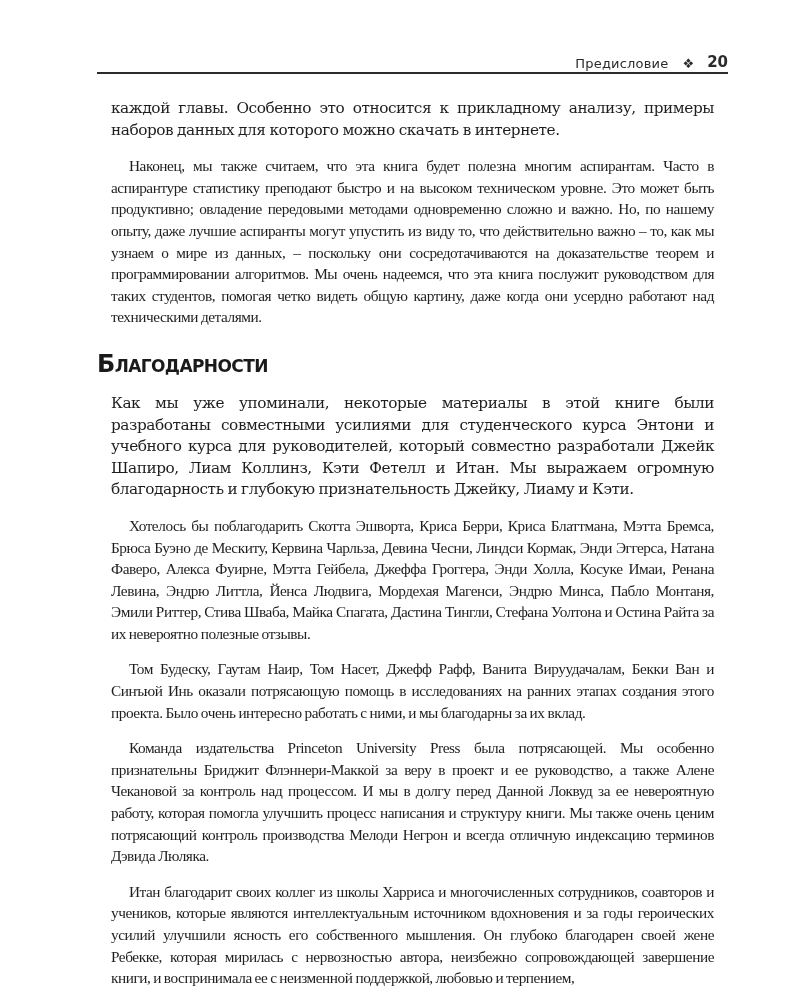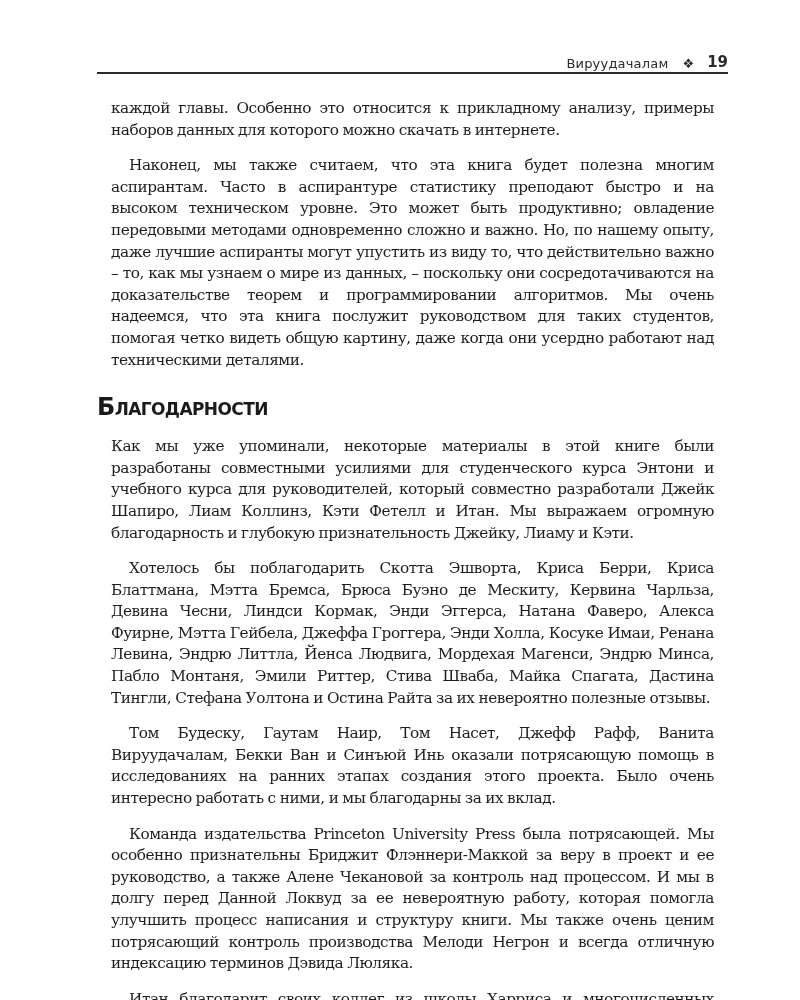--- a/index.html
+++ b/index.html
@@ -14,35 +14,35 @@
     }
     .rh-title { font-size: 13px; letter-spacing: 0.2px; margin-right: 14px; }
     .rh-orn { font-size: 13px; margin-right: 13px; }
     .rh-num { font-size: 15px; font-weight: bold; }
     .body {
       position: absolute; left: 0; top: 84px; width: 631px;
       font-family: "DejaVu Serif", serif; font-size: 15.3px; line-height: 21.6px;
       color: #1e1e1e; letter-spacing: -0.45px; word-spacing: -0.5px;
     }
     .body p { margin: 14px; text-align: justify; text-align-last: left; }
-    .body p.indent { text-indent: 18px; }
+    .body p.indent { text-indent: 18px; font-family: Liberation Serif, serif; }
     .section-title {
       font-family: "DejaVu Sans", sans-serif; font-weight: bold; color: #1a1a1a;
       font-size: 24px; letter-spacing: -0.6px; margin: 21px 0 0 0; line-height: 30px;
       font-variant: small-caps;
     }
   </style>
 </head>
 <body>
 
 <div class="page">
   <div class="running-head">
-    <span class="rh-title">Вируудачалам</span>
+    <span class="rh-title">Предисловие</span>
     <span class="rh-orn">❖</span>
-    <span class="rh-num">19</span>
+    <span class="rh-num">20</span>
   </div>
 
   <div class="body">
     <p>каждой главы. Особенно это относится к прикладному анализу, примеры наборов данных для которого можно скачать в интернете.</p>
     <p class="indent">Наконец, мы также считаем, что эта книга будет полезна многим аспирантам. Часто в аспирантуре статистику преподают быстро и на высоком техническом уровне. Это может быть продуктивно; овладение передовыми методами одновременно сложно и важно. Но, по нашему опыту, даже лучшие аспиранты могут упустить из виду то, что действительно важно – то, как мы узнаем о мире из данных, – поскольку они сосредотачиваются на доказательстве теорем и программировании алгоритмов. Мы очень надеемся, что эта книга послужит руководством для таких студентов, помогая четко видеть общую картину, даже когда они усердно работают над техническими деталями.</p>
 
     <div class="section-title">Благодарности</div>
 
     <p>Как мы уже упоминали, некоторые материалы в этой книге были разработаны совместными усилиями для студенческого курса Энтони и учебного курса для руководителей, который совместно разработали Джейк Шапиро, Лиам Коллинз, Кэти Фетелл и Итан. Мы выражаем огромную благодарность и глубокую признательность Джейку, Лиаму и Кэти.</p>
     <p class="indent">Хотелось бы поблагодарить Скотта Эшворта, Криса Берри, Криса Блаттмана, Мэтта Бремса, Брюса Буэно де Мескиту, Кервина Чарльза, Девина Чесни, Линдси Кормак, Энди Эггерса, Натана Фаверо, Алекса Фуирне, Мэтта Гейбела, Джеффа Гроггера, Энди Холла, Косуке Имаи, Ренана Левина, Эндрю Литтла, Йенса Людвига, Мордехая Магенси, Эндрю Минса, Пабло Монтаня, Эмили Риттер, Стива Шваба, Майка Спагата, Дастина Тингли, Стефана Уолтона и Остина Райта за их невероятно полезные отзывы.</p>

